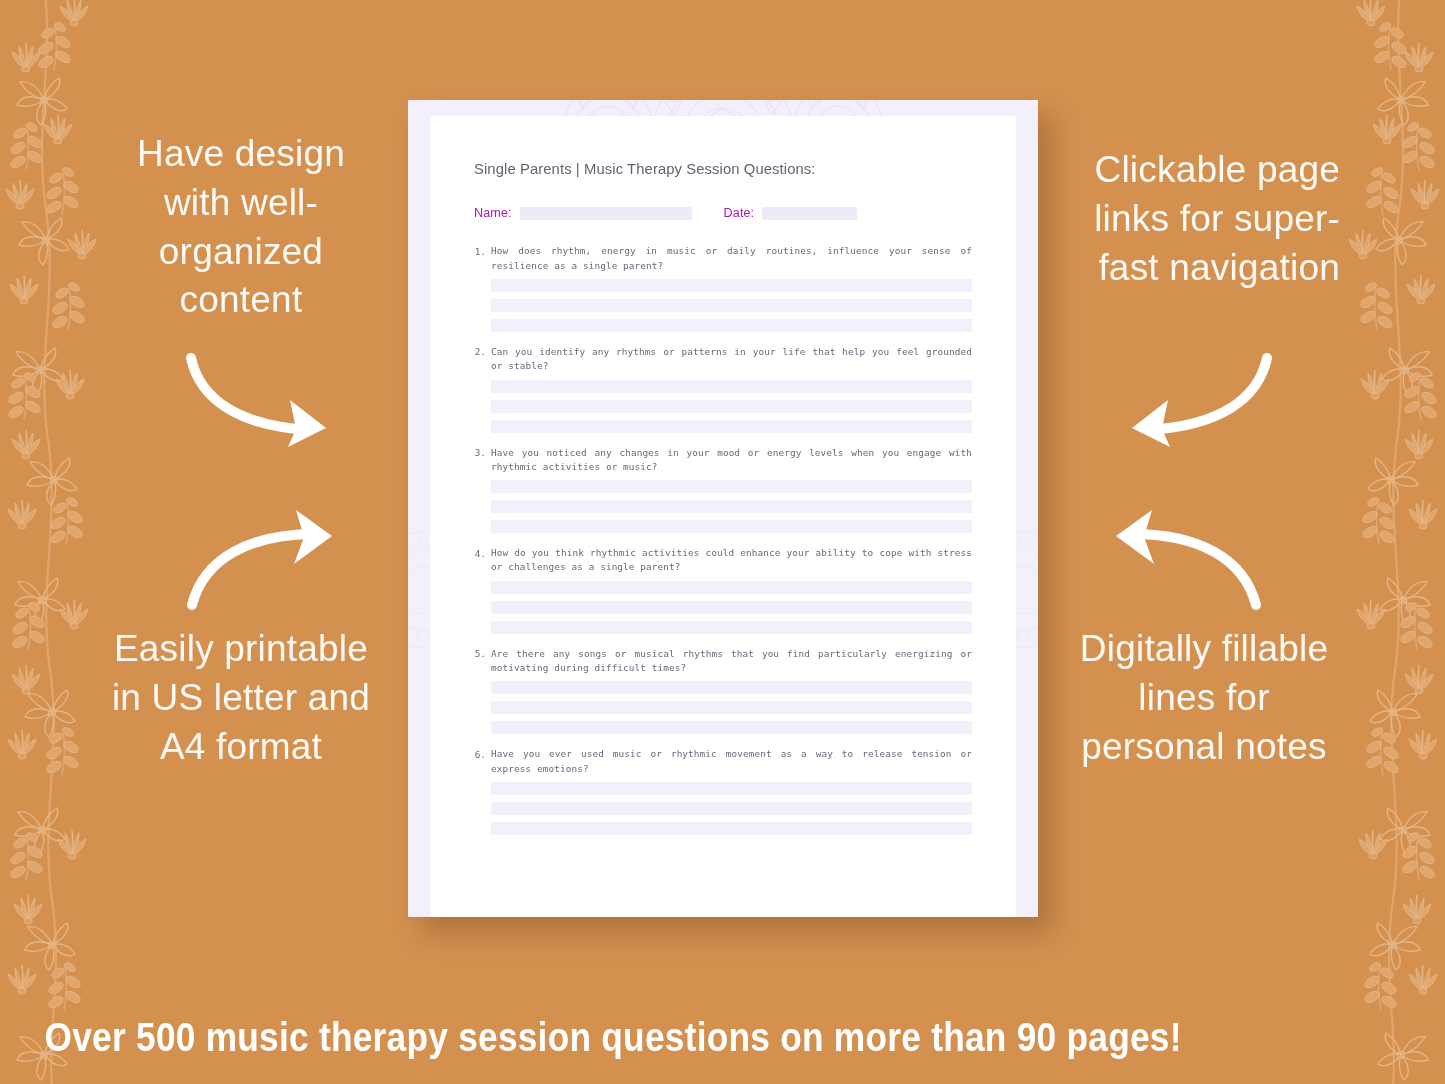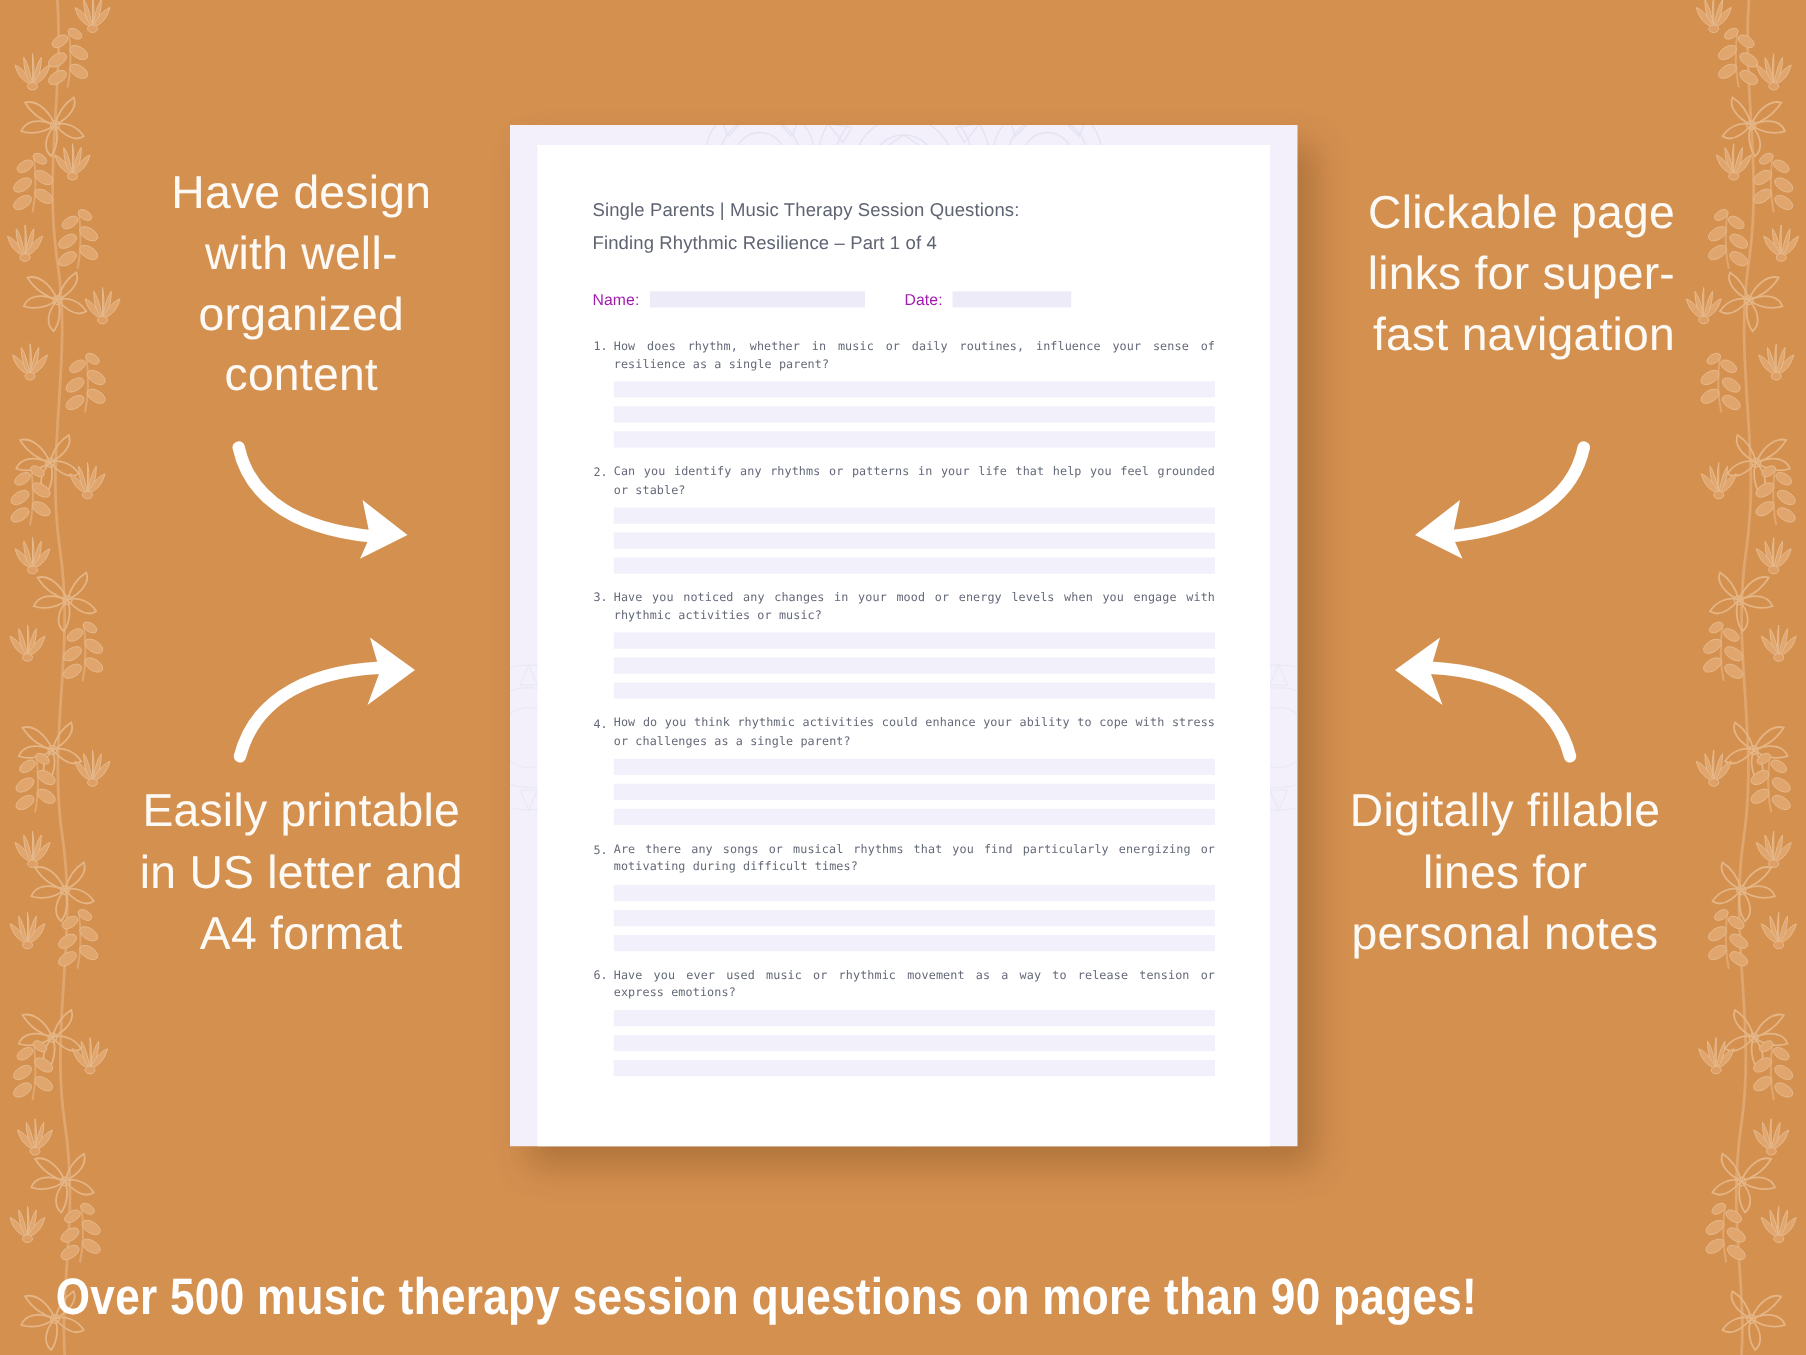--- a/index.html
+++ b/index.html
@@ -559,35 +559,34 @@
           </g>
       </g>
     </g>
   </svg>
 
   <div id="page-sheet">
     <div class="doc-inner">
 
       <div>
         <div class="doc-title-line">Single Parents | Music Therapy Session Questions:</div>
-        <div class="doc-title-line">Finding Rhythmic Resilience – Part 1 of 4</div>
       </div>
 
       <div class="namedate-row">
         <span class="field-label">Name:</span>
         <span class="field-blank blank-name"></span>
         <span class="field-label date-label">Date:</span>
         <span class="field-blank blank-date"></span>
       </div>
 
       <div id="questions-list">
           <div class="question-block">
             <div class="q-row">
               <span class="q-num">1.</span>
-              <span class="q-text">How does rhythm, whether in music or daily routines, influence your sense of resilience as a single parent?</span>
+              <span class="q-text">How does rhythm, energy in music or daily routines, influence your sense of resilience as a single parent?</span>
             </div>
             <div class="answer-lines">
               <div class="answer-line"></div>
               <div class="answer-line"></div>
               <div class="answer-line"></div>
             </div>
           </div>
           <div class="question-block">
             <div class="q-row">
               <span class="q-num">2.</span>

